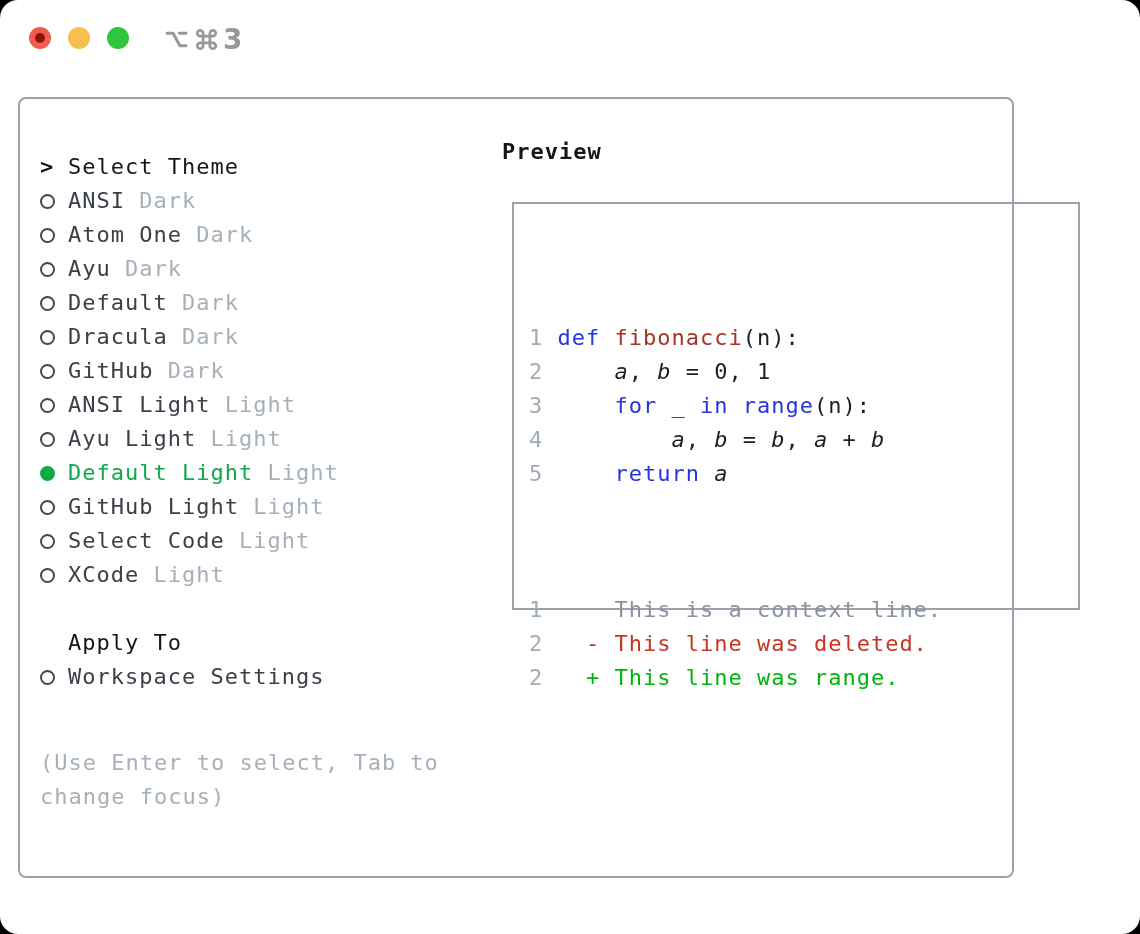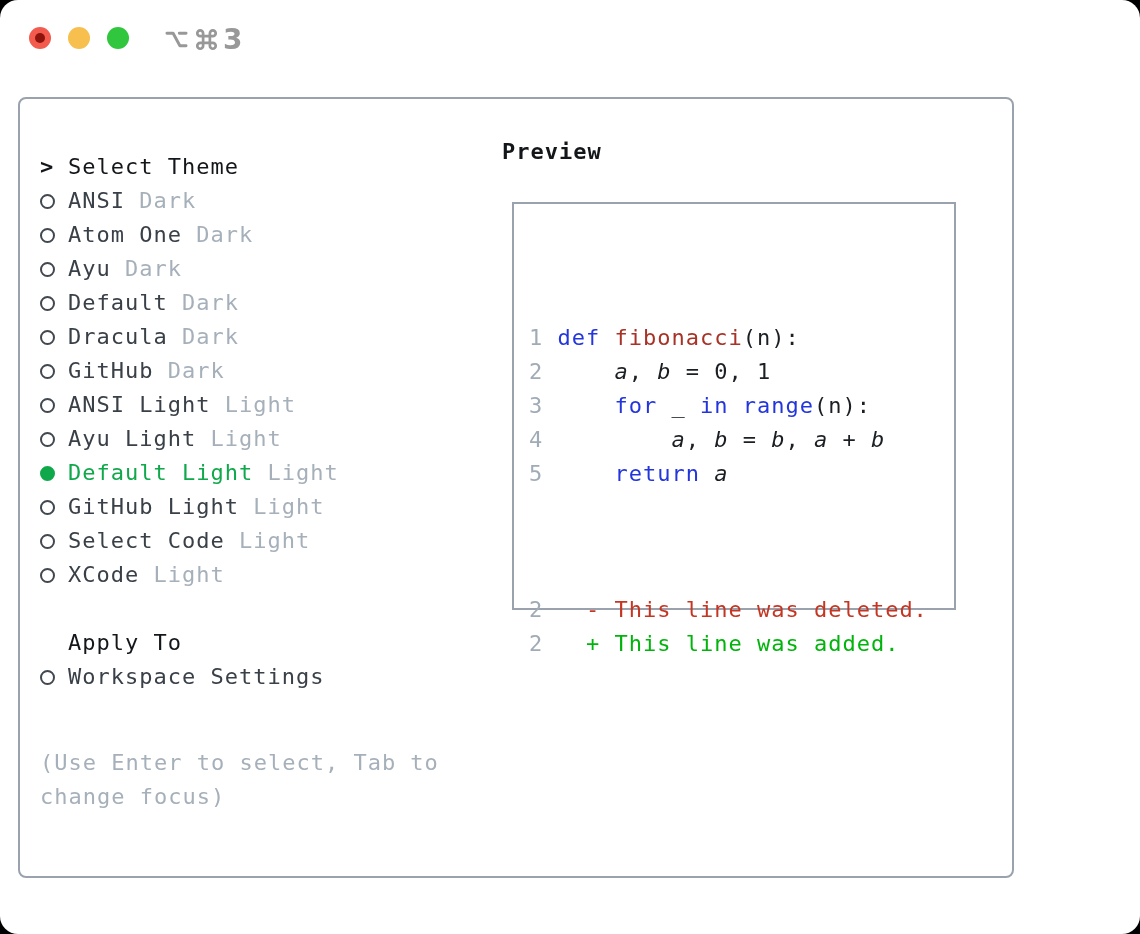--- a/index.html
+++ b/index.html
@@ -58,21 +58,21 @@
   }
   .help {
     margin-top:52px; width:420px; color:var(--muted);
   }
   
   .preview-heading {
     position:absolute; left:482px; top:36px; height:34px; line-height:34px;
     font-size:22px; letter-spacing:1px; font-weight:bold; color:var(--heading);
   }
   .preview-box {
-    position:absolute; left:492px; top:103px; width:444px; height:408px;
+    position:absolute; left:492px; top:103px; width:568px; height:408px;
     box-sizing:border-box; border:2px solid var(--border);
     padding:49px 0 12px 15px;
     font-size:22px; line-height:34px; letter-spacing:1px; white-space:pre;
   }
   .pline { height:34px; }
   .diff-block { margin-top:34px; }
   .lnum { color:var(--line-number); }
   .tk-keyword  { color:var(--keyword); }
   .tk-function { color:var(--function); }
   .tk-plain    { color:var(--plain); }
@@ -129,17 +129,17 @@
           <div class="row"><span class="radio"></span><span class="item-name">Workspace Settings</span></div>
         </div>
 
       <div class="help">(Use Enter to select, Tab to change focus)</div>
     </div>
 
     <div class="preview-heading">Preview</div>
 
     <div class="preview-box">
       <div id="code-lines"><div class="pline"><span class="lnum">1</span><span class="tk-plain"> </span><span class="tk-keyword">def</span><span class="tk-plain"> </span><span class="tk-function">fibonacci</span><span class="tk-plain">(n):</span></div><div class="pline"><span class="lnum">2</span><span class="tk-plain">     </span><span class="tk-variable">a</span><span class="tk-plain">, </span><span class="tk-variable">b</span><span class="tk-plain"> = 0, 1</span></div><div class="pline"><span class="lnum">3</span><span class="tk-plain">     </span><span class="tk-keyword">for</span><span class="tk-plain"> _ </span><span class="tk-keyword">in</span><span class="tk-plain"> </span><span class="tk-keyword">range</span><span class="tk-plain">(n):</span></div><div class="pline"><span class="lnum">4</span><span class="tk-plain">         </span><span class="tk-variable">a</span><span class="tk-plain">, </span><span class="tk-variable">b</span><span class="tk-plain"> = </span><span class="tk-variable">b</span><span class="tk-plain">, </span><span class="tk-variable">a</span><span class="tk-plain"> + </span><span class="tk-variable">b</span></div><div class="pline"><span class="lnum">5</span><span class="tk-plain">     </span><span class="tk-keyword">return</span><span class="tk-plain"> </span><span class="tk-variable">a</span></div></div>
-      <div class="diff-block" id="diff-lines"><div class="pline"><span class="lnum">2</span><span class="tk-deleted">   - This line was deleted.</span></div><div class="pline"><span class="lnum">2</span><span class="tk-added">   + This line was added.</span></div></div>
+      <div class="diff-block" id="diff-lines"><div class="pline"><span class="lnum">1</span><span class="tk-context">     This is a context line.</span></div><div class="pline"><span class="lnum">2</span><span class="tk-deleted">   - This line was deleted.</span></div><div class="pline"><span class="lnum">2</span><span class="tk-added">   + This line was range.</span></div></div>
     </div>
 
   </div>
 </div>
 
 </body></html>

